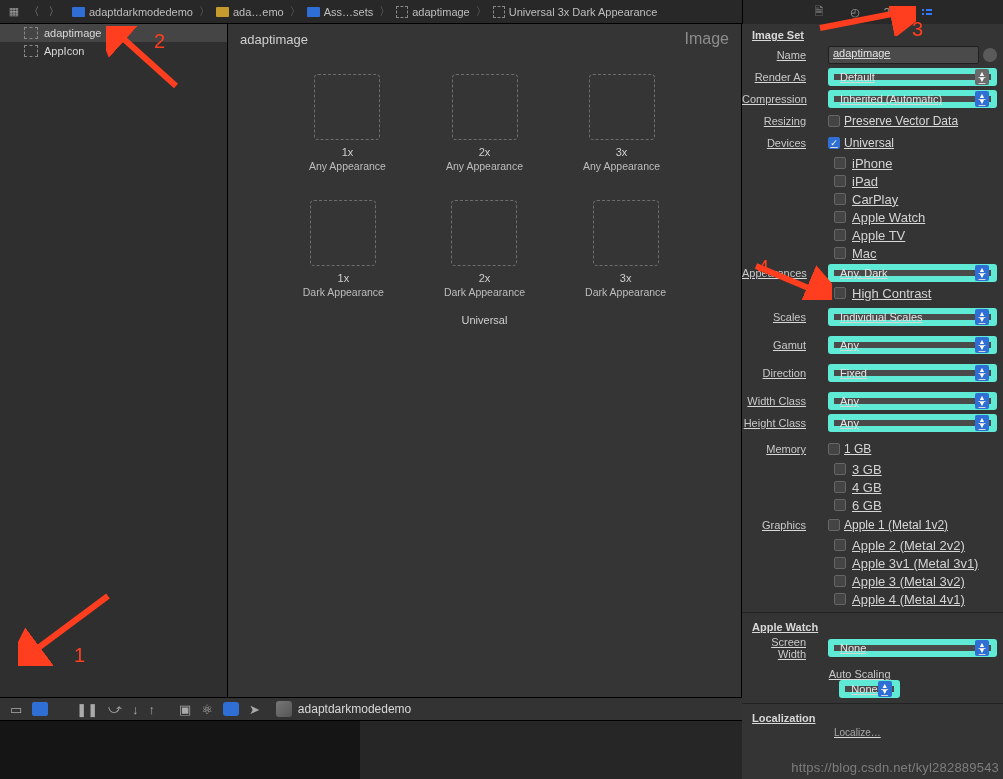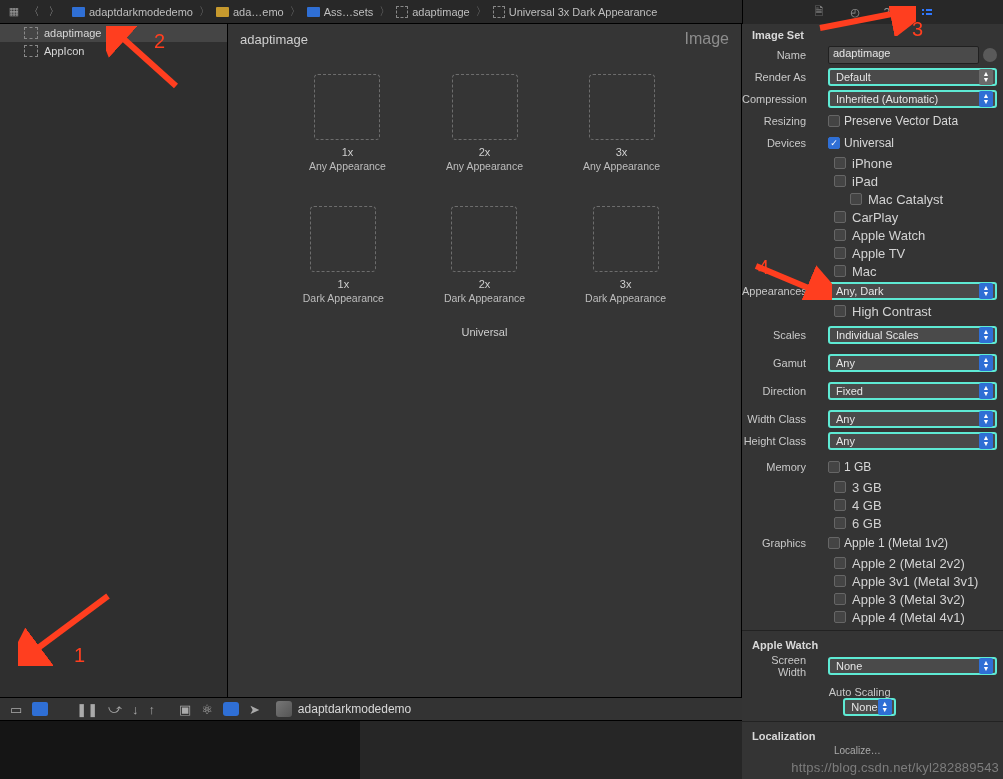--- a/index.html
+++ b/index.html
@@ -29,45 +29,45 @@
   .nav-item .thumb { width:14px; height:12px; border:1px dashed #888; }
   .nav-bottom { height:26px; background:#2a2a2a; border-top:1px solid #000; display:flex; align-items:center; gap:8px; padding:0 6px; }
   .filter { flex:1; height:18px; background:#3a3a3a; border:1px solid #111; border-radius:9px; display:flex; align-items:center; padding:0 6px; color:#888; font-size:11px; }
   .filter .fi { margin-right:4px; }
   .plusminus { color:#bbb; font-size:14px; cursor:pointer; }
 
   
   .center { flex:1; display:flex; flex-direction:column; background:#353535; border-right:1px solid #000; min-width:0;}
   .canvas-head { height:30px; display:flex; align-items:center; justify-content:space-between; padding:0 12px; color:#cfcfcf; font-size:13px; }
   .canvas-head .type { color:#8c8c8c; font-size:16px; }
-  .canvas { flex:1; padding:20px 0 0 0; display:flex; flex-direction:column; align-items:center; gap:16px; }
+  .canvas { flex:1; padding:20px 0 0 0; display:flex; flex-direction:column; align-items:center; gap:10px; }
   .row-wells { display:flex; gap:60px; }
   .well { display:flex; flex-direction:column; align-items:center; gap:6px; }
   .drop { width:66px; height:66px; border:1px dashed #6d6d6d; border-radius:4px; }
   .scale { font-size:11px; color:#cfcfcf; }
   .appear { font-size:10.5px; color:#bdbdbd; margin-top:-4px;}
   .universal { font-size:11px; color:#cfcfcf; margin-top:6px; }
   .center-foot { height:28px; border-top:1px solid #000; background:#2e2e2e; display:flex; align-items:center; justify-content:space-between; padding:0 10px; }
   .center-foot .left-ic { color:#999; }
   .show-slicing { color:#e6e6e6; font-size:13px; }
 
   
   .right-tabs { position:absolute; top:0; right:0; width:261px; height:24px; background:#282828; display:flex; align-items:center; justify-content:center; gap:20px; border-left:1px solid #000; }
   .rt-ic { color:#9b9b9b; width:16px; height:16px; display:flex; align-items:center; justify-content:center; }
   .rt-ic.active { color:#2f78ff; }
 
   
-  .inspector { width:261px; background:#343434; overflow-y:auto; overflow-x:hidden; }
+  .inspector { width:261px; background:#343434; overflow-y:auto; overflow-x:hidden;text-decoration:underline; }
   .section-title { font-size:11px; color:#d8d8d8; padding:5px 8px 3px 10px; font-weight:600; }
   .row { display:flex; align-items:center; min-height:22px; padding:1px 6px 1px 0; }
   .row .lbl { width:86px; text-align:right; padding-right:22px; font-size:11px; color:#c8c8c8; }
   .row .ctrl { flex:1; display:flex; align-items:center; gap:4px; }
   .textfield { flex:1; height:18px; background:#4a4a4a; border:1px solid #202020; border-radius:2px; padding:0 4px; font-size:11px; color:#e5e5e5; }
   .clrbtn { width:14px; height:14px; border-radius:50%; background:#5a5a5a; }
-  .select { flex:1; height:18px; background:#4a4a4a; border:2px solid #5eead4; border-radius:3px; display:flex; align-items:center; justify-content:space-between; padding:0 2px 0 6px; font-size:11px; color:#e5e5e5; }
+  .select { flex:1; height:18px; background:#4a4a4a; border:6px solid #5eead4; border-radius:3px; display:flex; align-items:center; justify-content:space-between; padding:0 2px 0 6px; font-size:11px; color:#e5e5e5; }
   .select .arrows { width:14px; height:16px; background:#2f6fd5; border-radius:2px; display:flex; flex-direction:column; align-items:center; justify-content:center; color:#fff; font-size:7px; line-height:6px; }
   .select.gray .arrows { background:#6a6a6a; }
   .chk { width:12px; height:12px; border:1px solid #666; border-radius:2px; background:#444; display:inline-flex; align-items:center; justify-content:center; font-size:9px; color:#fff; }
   .chk.on { background:#2f6fd5; border-color:#2f6fd5; }
   .chk-row { display:flex; align-items:center; gap:6px; padding-left:92px; min-height:18px; font-size:13px; color:#d3d3d3; }
   .group-sep { height:1px; background:#222; margin:4px 0; }
   .subhead { font-size:11px; font-weight:600; color:#d8d8d8; padding:4px 0 2px 10px; }
   .loc { font-size:10px; color:#aaa; padding:1px 0 0 92px;}
 
   
@@ -259,24 +259,20 @@
         </div>
       </div>
     <div class="chk-row">
         <span class="chk"></span>
         <span>iPhone</span>
       </div>
     <div class="chk-row">
         <span class="chk"></span>
         <span>iPad</span>
       </div>
-    <div class="chk-row" style="padding-left:108px;">
-        <span class="chk"></span>
-        <span>Mac Catalyst</span>
-      </div>
     <div class="chk-row">
         <span class="chk"></span>
         <span>CarPlay</span>
       </div>
     <div class="chk-row">
         <span class="chk"></span>
         <span>Apple Watch</span>
       </div>
     <div class="chk-row">
         <span class="chk"></span>

